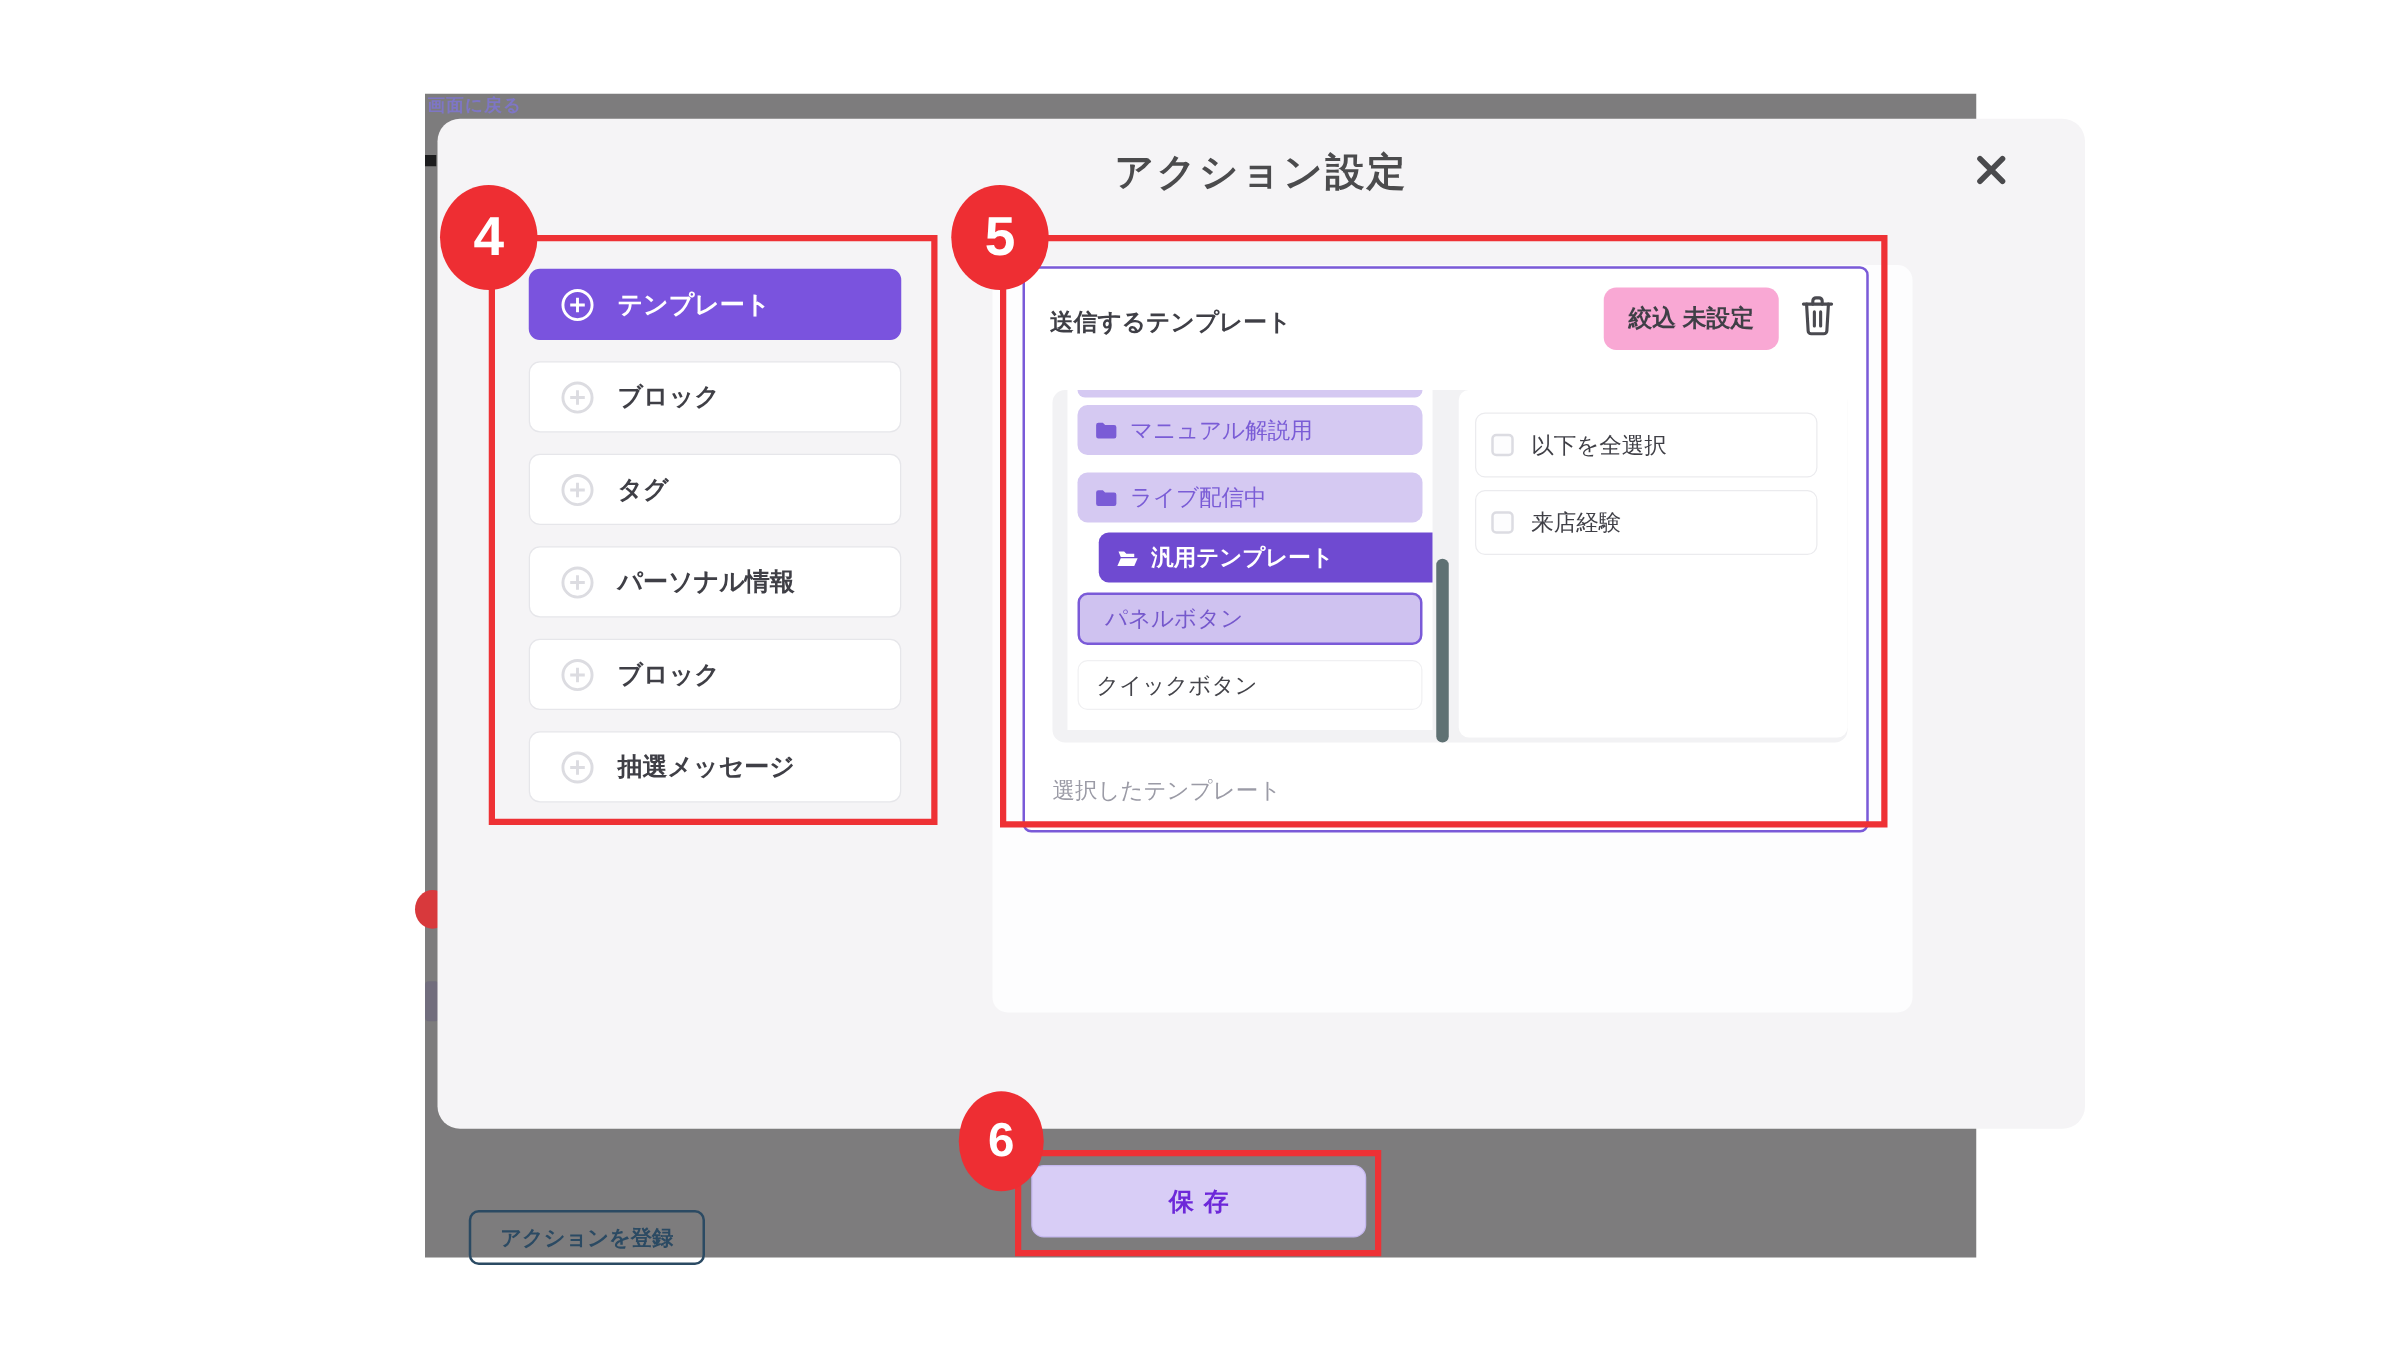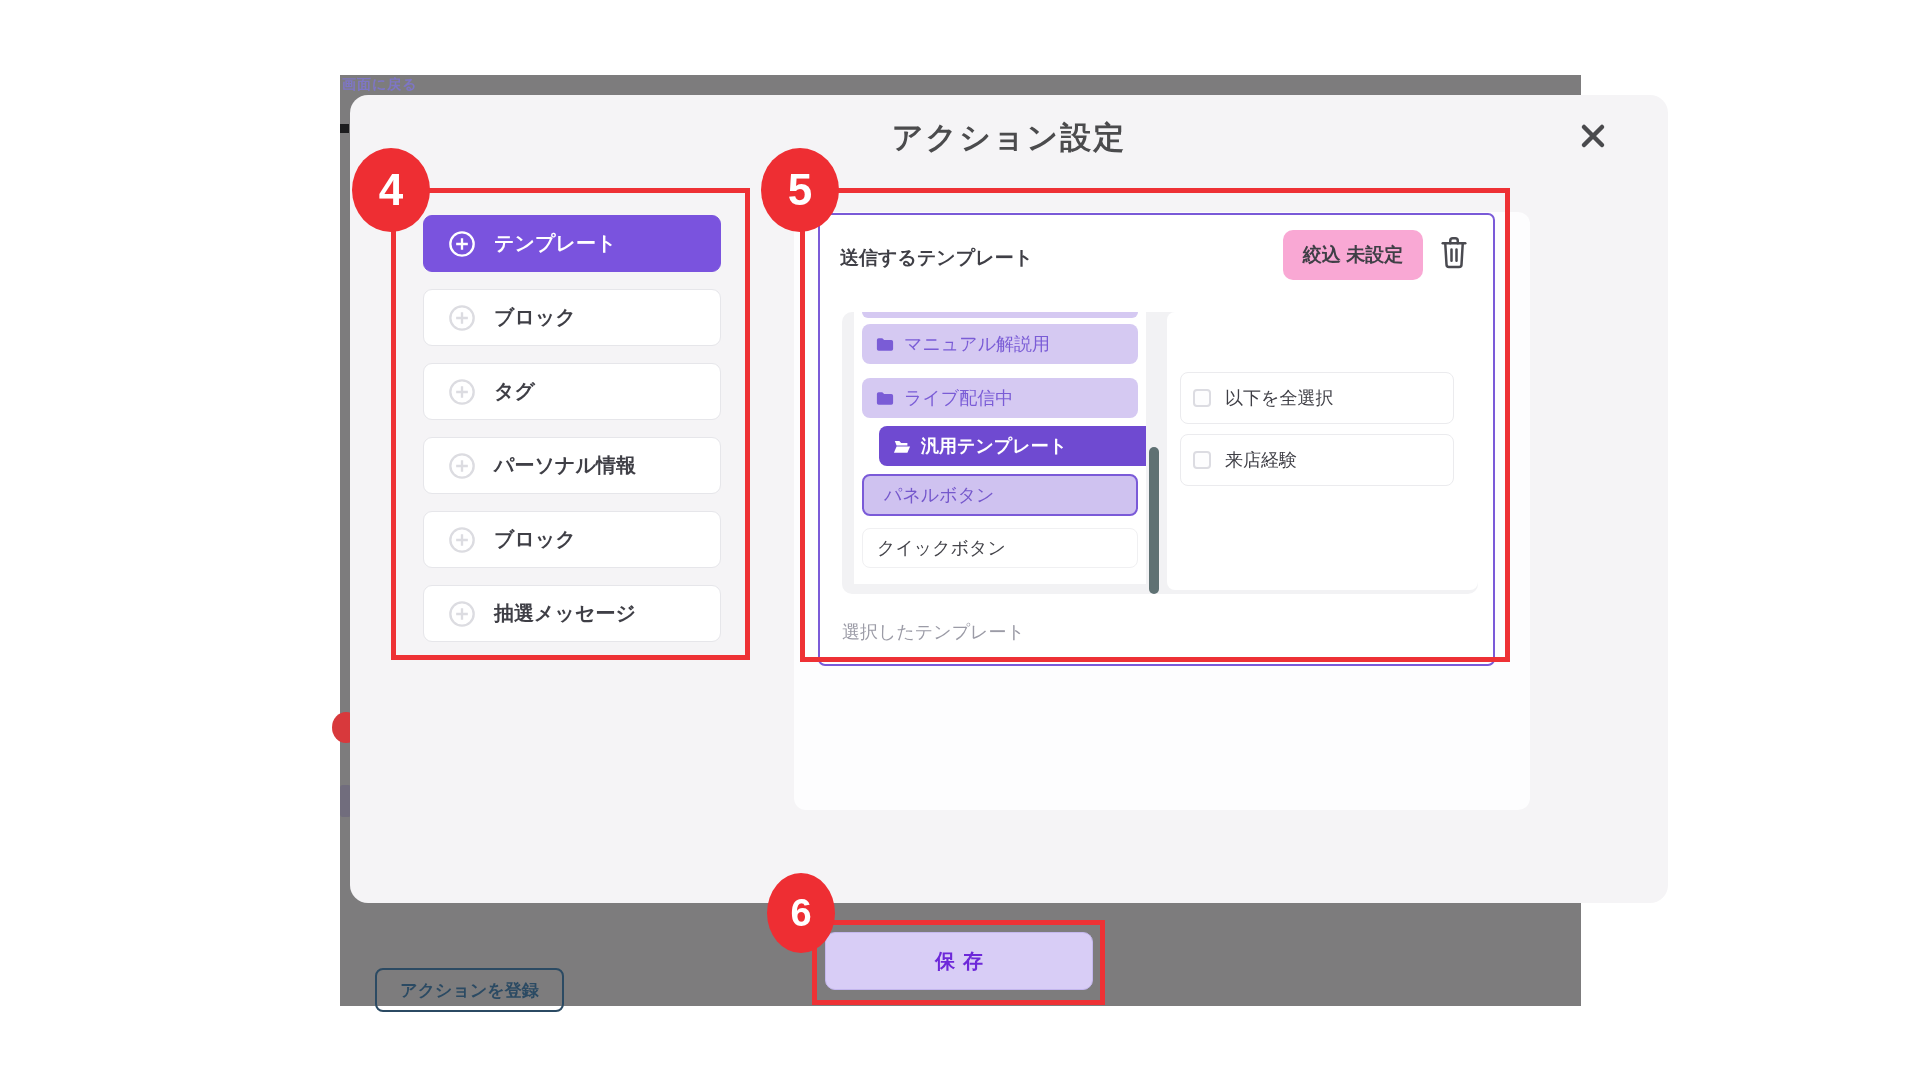--- a/index.html
+++ b/index.html
@@ -57,21 +57,21 @@
   .folder-item.plain { background:#ffffff; color:#44444a; border:1px solid #f0f0f2;text-align:right; }
   .folder-item .f-icon { width:18px; height:15px; flex:none; }
   .cut-item { position:absolute; left:8px; top:0; width:276px; height:6px;
     background:#d5c9f2; border-radius:0 0 6px 6px; }
   .scroll-thumb { position:absolute; left:307px; top:135px; width:10px; height:147px;
     background:#5f7173; border-radius:5px; }
   .tpl-panel { position:absolute; left:325px; top:0; width:311px; height:278px;
     background:#ffffff; border-radius:8px; }
   .tpl-row { position:absolute; left:13px; width:274px; height:52px; background:#ffffff;
     border:1px solid #ebebee; border-radius:8px; display:flex; align-items:center;
-    padding-left:12px; gap:14px; font-size:18px; color:#3f3f46;margin-top:42px; }
+    padding-left:12px; gap:14px; font-size:18px; color:#3f3f46; }
   .tpl-row .cbox { width:18px; height:18px; border:2px solid #dcdce2; border-radius:4px;
     background:#fdfdfe; flex:none; }
   .selected-label { position:absolute; left:22px; top:405px; font-size:18px; color:#9b9ba6; }
 
   
   .register-btn { position:absolute; left:375px; top:928px; width:189px; height:44px;
     background:transparent; border:2px solid #2b4a63; border-radius:8px; font-size:17px;
     font-weight:bold; color:#2b4a63; font-family:inherit;margin-top:40px; }
   .save-btn { position:absolute; left:825px; top:932px; width:268px; height:58px;
     background:#d8cdf6; border:1px solid #c4b7ee; border-radius:10px; font-size:20px;

